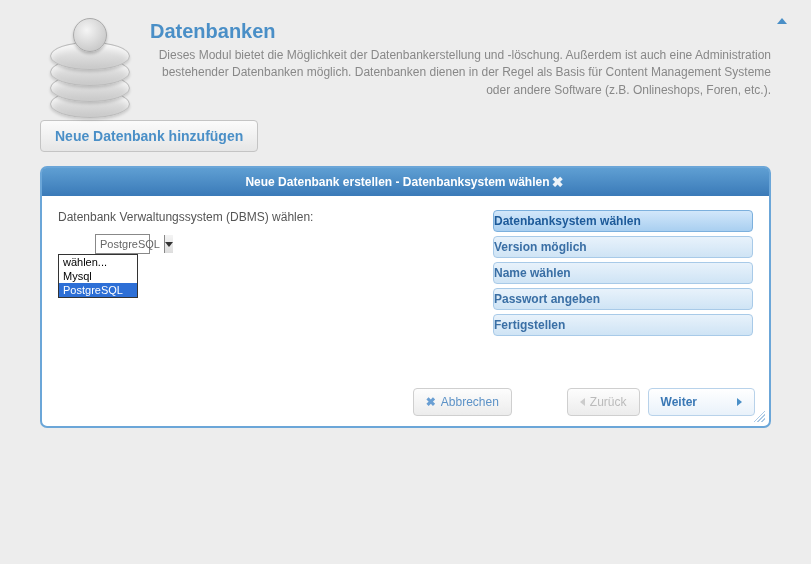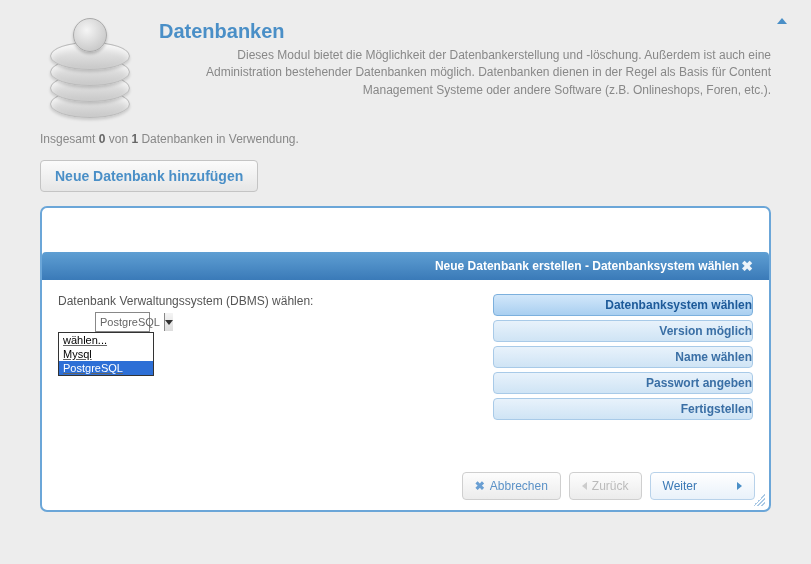--- a/index.html
+++ b/index.html
@@ -16,21 +16,21 @@
 .container { padding: 20px 40px; }
 .collapse-arrow {
   position: absolute;
   top: 18px;
   right: 24px;
   width: 0; height: 0;
   border-left: 5px solid transparent;
   border-right: 5px solid transparent;
   border-bottom: 6px solid #4a8fc7;
 }
-.header { display: flex; gap: 19px; }
+.header { display: flex; gap: 10px; }
 .db-icon-wrapper { flex-shrink: 0; }
 .db-stack { width: 100px; height: 100px; position: relative; }
 .disk {
   width: 80px; height: 28px;
   border-radius: 50%;
   background: linear-gradient(to bottom, #f0f0f0, #c8c8c8);
   border: 1px solid #bbb;
   position: absolute; left: 10px;
   box-shadow: inset 0 4px 6px rgba(255,255,255,0.6), 0 2px 3px rgba(0,0,0,0.15);
 }
@@ -67,38 +67,37 @@
 }
 .modal-header {
   background: linear-gradient(to bottom, #5f9fd3, #3a7ab8);
   color: #fff;
   font-weight: bold;
   font-size: 12px;
   padding: 6px 14px;
   border-top-left-radius: 4px;
   border-top-right-radius: 4px;
   display: flex;
-  justify-content: flex-end;
+  justify-content: center;
   align-items: center;
-  margin-top: 44px;
 }
 .close-x {
   width: 16px; height: 16px; display: inline-flex;
   align-items: center; justify-content: center;
   color: #fff; font-weight: bold; font-size: 14px;
   cursor: pointer; opacity: 0.9;
 }
 .modal-body {
   padding: 14px 16px 50px 16px;
   display: flex;
   gap: 20px;
   min-height: 230px;
 }
 .left-col { flex: 1; }
-.left-col .label { color: #555; font-size: 12px; margin-bottom: 4px; }
+.left-col .label { color: #555; font-size: 12px; margin-bottom: 10px; }
 .select-wrap { position: relative; width: 92px; padding-left: 37px; }
 .select-display {
   border: 1px solid #888;
   background: #fff;
   display: flex;
   align-items: center;
   font-size: 11px;
   height: 20px;
   cursor: pointer;
 }
@@ -111,37 +110,36 @@
 }
 .select-arrow::after {
   content: "";
   border-left: 4px solid transparent;
   border-right: 4px solid transparent;
   border-top: 5px solid #333;
 }
 .dropdown {
   position: absolute;
   top: 20px; left: 0;
-  width: 96px;
+  width: 80px;
   border: 1px solid #333;
   background: #fff;
   z-index: 10;
-  text-decoration: underline;
 }
 .dropdown-item {
   font-size: 11px; padding: 1px 4px; cursor: pointer;
   color: #000;
 }
 .dropdown-item.selected { background: #2d6fd6; color: #fff; }
 .steps { width: 260px; display: flex; flex-direction: column; gap: 4px; }
 .step {
   background: linear-gradient(to bottom, #e8f2fb, #cfe4f5);
   border: 1px solid #a8cae8;
   border-radius: 4px;
-  text-align: right;
+  text-align: left;
   padding: 3px 0;
   color: #3a6fa5;
   font-weight: bold;
   font-size: 12px;
 }
 .step.active {
   background: linear-gradient(to bottom, #d2e7fa, #a9cff0);
   color: #1d5a99;
   border-color: #7cb0dd;
 }
@@ -153,23 +151,23 @@
 }
 .wiz-btn {
   border: 1px solid #cfcfcf;
   border-radius: 4px;
   padding: 6px 12px;
   font-size: 12px;
   background: linear-gradient(to bottom,#fdfdfd,#ececec);
   display: inline-flex; align-items: center; gap: 5px;
 }
 .wiz-btn.cancel { color: #5c92c7; cursor: pointer; }
-.wiz-btn.back { color: #bbb; cursor: not-allowed; }
+.wiz-btn.back { color: #bbb; cursor: not-allowed; margin-left: 47px; }
 .wiz-btn.next {
-  color: #3a78b5; font-weight: normal; cursor: pointer;
+  color: #3a78b5; font-weight: bold; cursor: pointer;
   border-color: #b8d2ea;
   background: linear-gradient(to bottom,#ffffff,#e9f2fa);
   gap: 40px;
 }
 .x-mark { color: #6a9fd3; font-weight: bold; }
 .tri-left {
   width:0;height:0;border-top:4px solid transparent;border-bottom:4px solid transparent;
   border-right:5px solid #ccc; display:inline-block;
 }
 .tri-right {
@@ -198,23 +196,20 @@
         <div class="disk" style="top:22px;"></div>
         <div class="gear"></div>
       </div>
     </div>
     <div class="header-text">
       <h1>Datenbanken</h1>
       <p>Dieses Modul bietet die Möglichkeit der Datenbankerstellung und -löschung. Außerdem ist auch eine Administration bestehender Datenbanken möglich. Datenbanken dienen in der Regel als Basis für Content Management Systeme oder andere Software (z.B. Onlineshops, Foren, etc.).</p>
     </div>
   </div>
 
-  <div class="usage">
-    <span>Insgesamt </span><b>0</b><span> von </span><b>1</b><span> Datenbanken in Verwendung.</span>
-  </div>
 
   <button class="add-btn">Neue Datenbank hinzufügen</button>
 
   <div class="modal">
     <div class="modal-header">
       <span>Neue Datenbank erstellen - Datenbanksystem wählen</span>
       <span class="close-x">✖</span>
     </div>
     <div class="modal-body">
       <div class="left-col">

